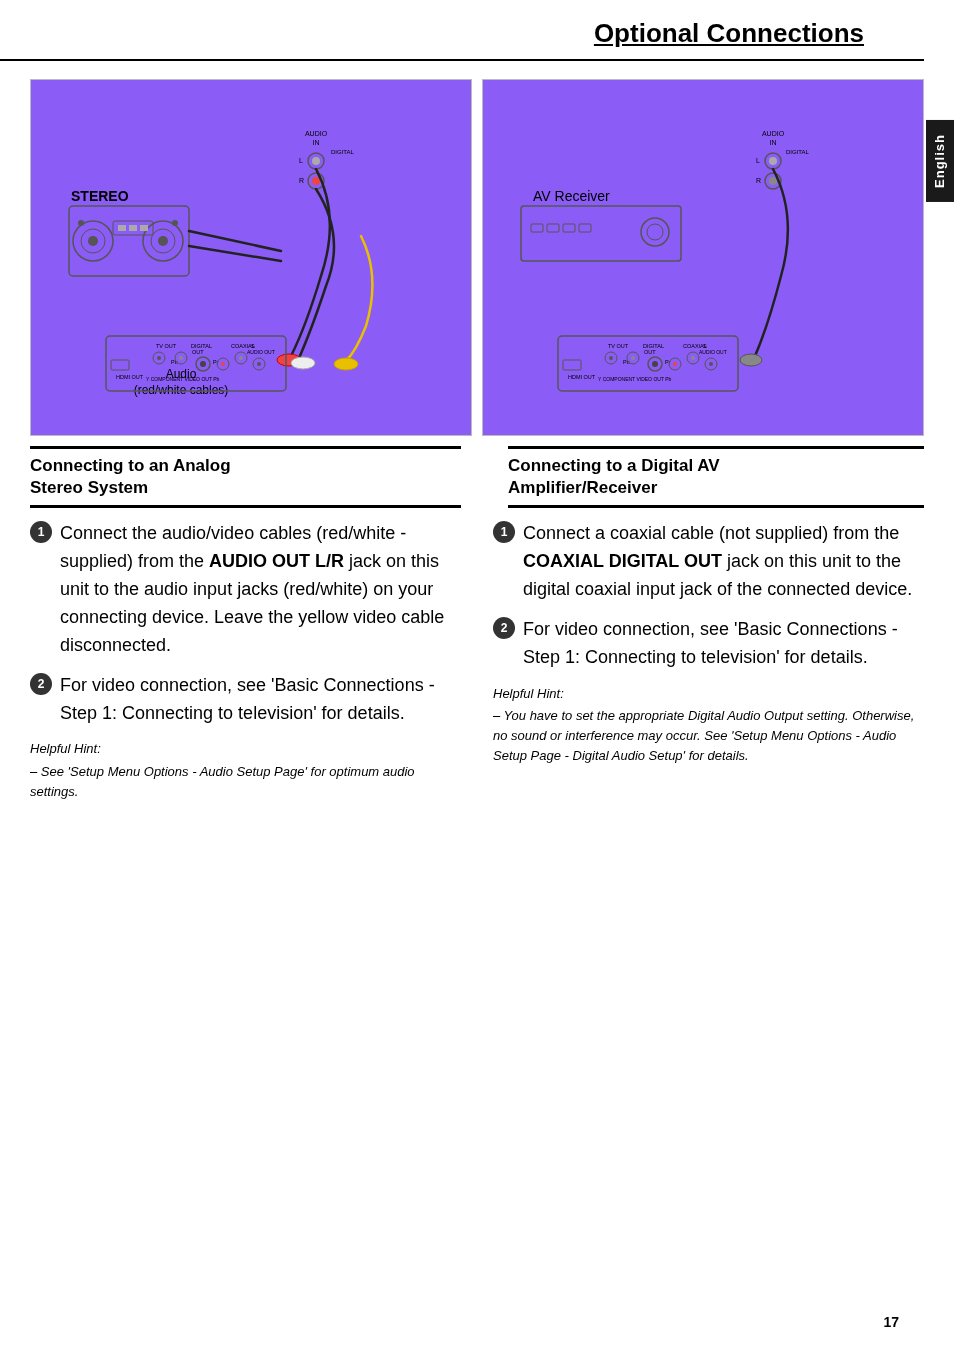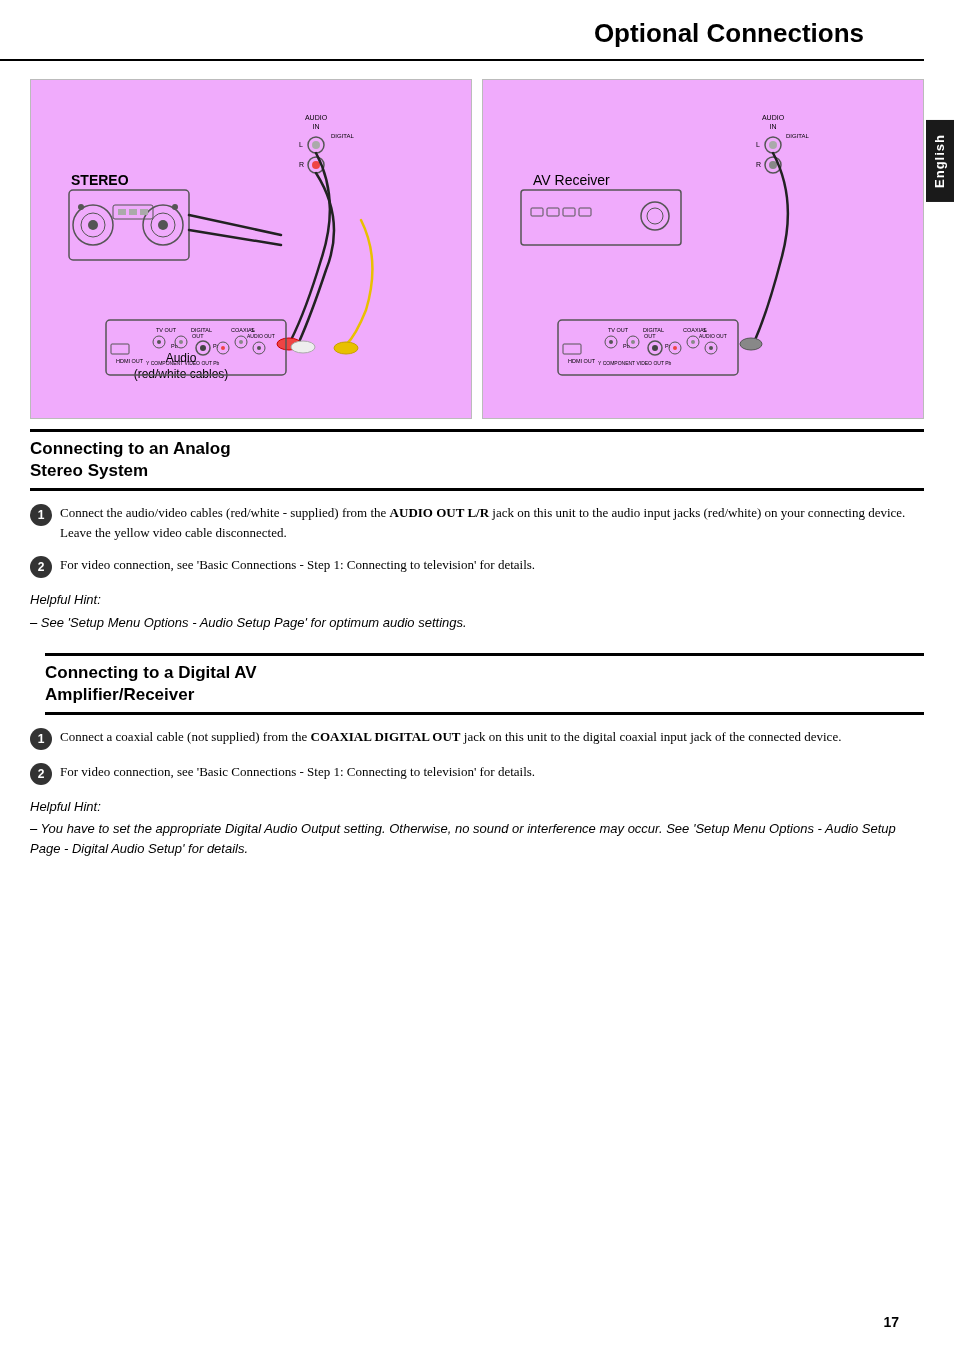--- a/index.html
+++ b/index.html
@@ -15,20 +15,21 @@
     }
 
     
     .page-title {
       text-align: right;
       font-size: 26px;
       font-weight: bold;
       padding: 18px 60px 10px 0;
       border-bottom: 2px solid #000;
       margin-right: 30px;
+      text-decoration: underline;
     }
 
     
     .side-tab {
       position: absolute;
       right: 0;
       top: 120px;
       width: 28px;
       background: #1a1a1a;
       color: #fff;
@@ -45,38 +46,38 @@
     .diagrams-row {
       display: flex;
       flex-direction: row;
       margin: 18px 30px 10px 30px;
       gap: 10px;
     }
 
     .diagram-box {
       flex: 1;
       border: 1.5px solid #bbb;
-      padding: 0;
+      padding: 16px;
       min-height: 340px;
       position: relative;
-      background: #f0abfc;
+      background: #8b5cf6;
     }
 
     
     .diagram-svg {
       width: 100%;
       height: 320px;
     }
 
     
     .content-row {
       display: flex;
-      flex-direction: column;
+      flex-direction: row;
       margin: 8px 30px 0 30px;
-      gap: 20px;
+      gap: 32px;
     }
 
     .content-col {
       flex: 1;
     }
 
     .section-title {
       font-size: 17px;
       font-weight: bold;
       border-top: 3px solid #000;
@@ -109,24 +110,23 @@
       background: #333;
       color: #fff;
       font-size: 12px;
       font-weight: bold;
       flex-shrink: 0;
       margin-right: 8px;
       margin-top: 1px;
     }
 
     .step-text {
-      font-size: 13px;
+      font-size: 18px;
       line-height: 1.55;
       flex: 1;
-      font-family: Liberation Serif, serif;
     }
 
     .bold { font-weight: bold; }
 
     .helpful-hint {
       font-style: italic;
       font-size: 13px;
       line-height: 1.55;
     }
 

